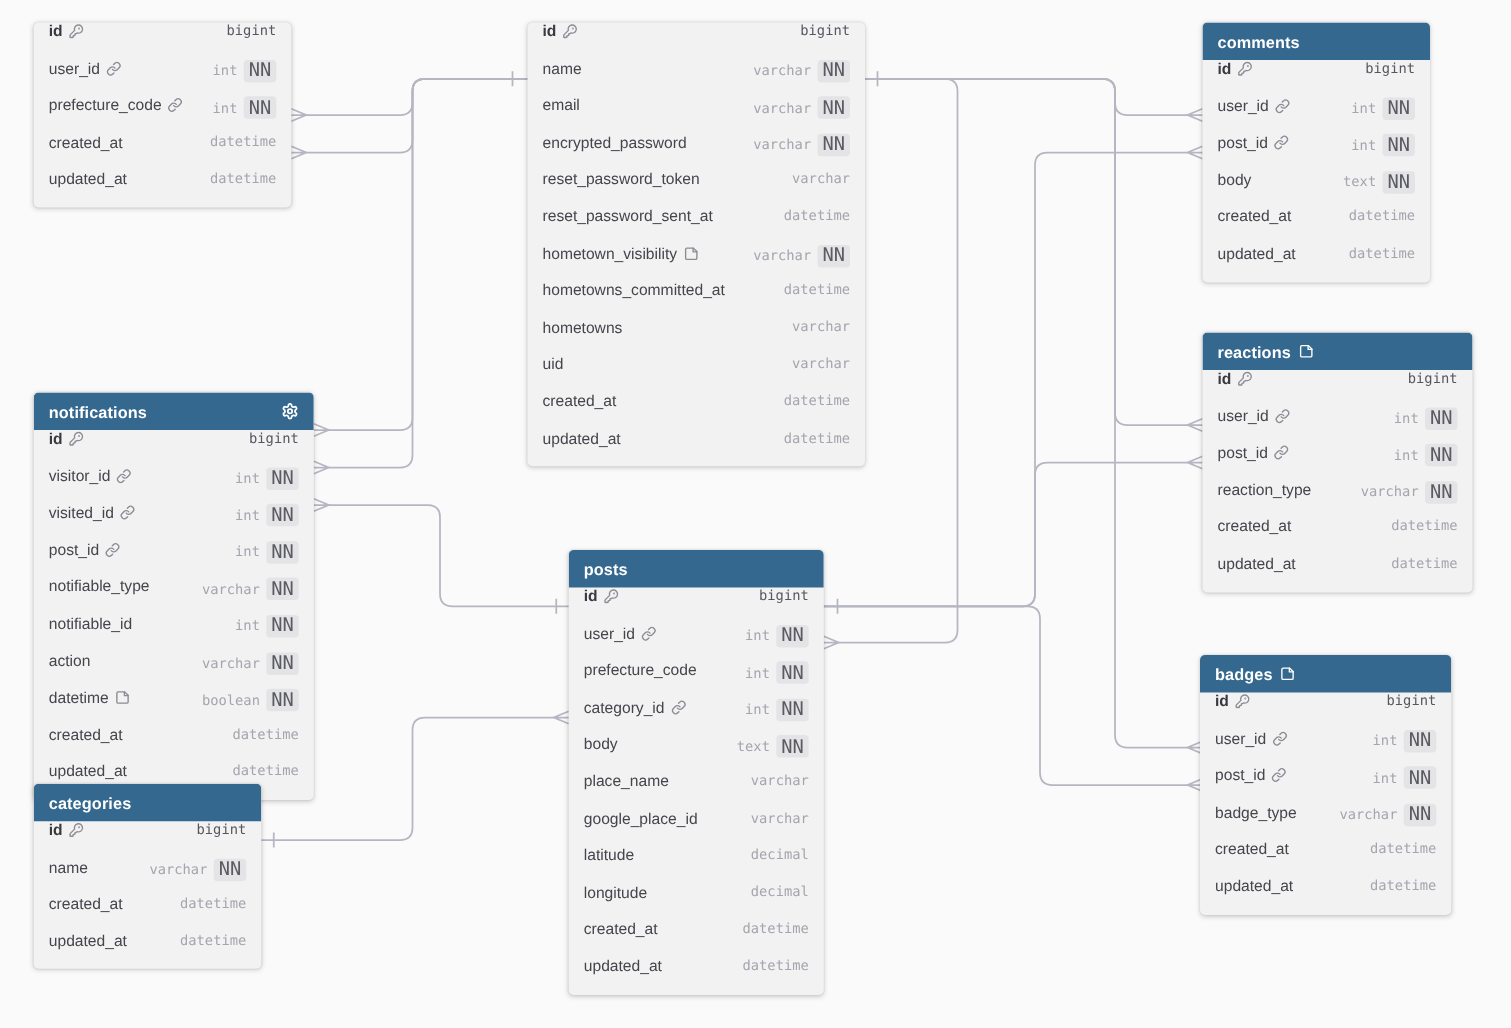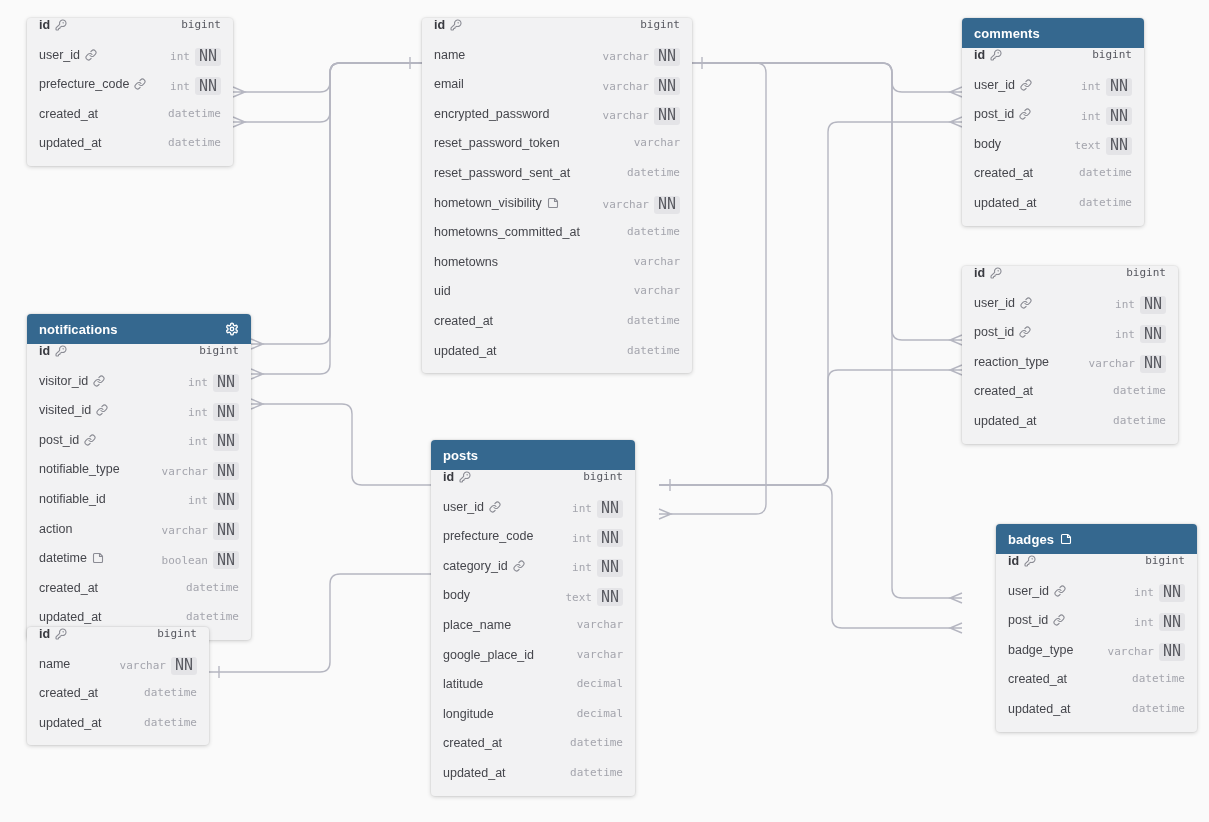--- a/index.html
+++ b/index.html
@@ -270,20 +270,23 @@
       <div class="t-row">
         <span class="f-name">
           <span>updated_at</span>
         </span>
         <span class="f-right">
           <span class="f-type">datetime</span>
         </span>
       </div>
     </div>
   <div class="table-card" style="left:27px;  top:627px; width:182px;">
+      <div class="t-header">
+        <span>categories</span>
+      </div>
       <div class="t-row pk">
         <span class="f-name">
           <span>id</span>
           <span class="icon row-icon">
             <svg width="12" height="12" viewBox="0 0 24 24" stroke="currentColor" stroke-width="2.2" fill="none" stroke-linecap="round" stroke-linejoin="round">
               <path d="M2.586 17.414A2 2 0 0 0 2 18.828V21a1 1 0 0 0 1 1h3a1 1 0 0 0 1-1v-1a1 1 0 0 1 1-1h1a1 1 0 0 0 1-1v-1a1 1 0 0 1 1-1h.172a2 2 0 0 0 1.414-.586l.814-.814a6.5 6.5 0 1 0-4-4z"></path>
               <circle cx="16.5" cy="7.5" r=".5"></circle>
             </svg>
           </span>
         </span>
@@ -424,21 +427,21 @@
       </div>
       <div class="t-row">
         <span class="f-name">
           <span>updated_at</span>
         </span>
         <span class="f-right">
           <span class="f-type">datetime</span>
         </span>
       </div>
     </div>
-  <div class="table-card" style="left:431px; top:440px; width:204px;">
+  <div class="table-card" style="left:455px; top:440px; width:204px;">
       <div class="t-header">
         <span>posts</span>
       </div>
       <div class="t-row pk">
         <span class="f-name">
           <span>id</span>
           <span class="icon row-icon">
             <svg width="12" height="12" viewBox="0 0 24 24" stroke="currentColor" stroke-width="2.2" fill="none" stroke-linecap="round" stroke-linejoin="round">
               <path d="M2.586 17.414A2 2 0 0 0 2 18.828V21a1 1 0 0 0 1 1h3a1 1 0 0 0 1-1v-1a1 1 0 0 1 1-1h1a1 1 0 0 0 1-1v-1a1 1 0 0 1 1-1h.172a2 2 0 0 0 1.414-.586l.814-.814a6.5 6.5 0 1 0-4-4z"></path>
               <circle cx="16.5" cy="7.5" r=".5"></circle>
@@ -614,20 +617,29 @@
       <div class="t-row">
         <span class="f-name">
           <span>updated_at</span>
         </span>
         <span class="f-right">
           <span class="f-type">datetime</span>
         </span>
       </div>
     </div>
   <div class="table-card" style="left:962px; top:266px; width:216px;">
+      <div class="t-header">
+        <span>reactions</span>
+        <span class="icon hdr-icon">
+          <svg width="12" height="12" viewBox="0 0 24 24" stroke="currentColor" stroke-width="2.2" fill="none" stroke-linecap="round" stroke-linejoin="round">
+            <path d="M15.5 3H5a2 2 0 0 0-2 2v14c0 1.1.9 2 2 2h14a2 2 0 0 0 2-2V8.5L15.5 3Z"></path>
+            <path d="M15 3v6h6"></path>
+          </svg>
+        </span>
+      </div>
       <div class="t-row pk">
         <span class="f-name">
           <span>id</span>
           <span class="icon row-icon">
             <svg width="12" height="12" viewBox="0 0 24 24" stroke="currentColor" stroke-width="2.2" fill="none" stroke-linecap="round" stroke-linejoin="round">
               <path d="M2.586 17.414A2 2 0 0 0 2 18.828V21a1 1 0 0 0 1 1h3a1 1 0 0 0 1-1v-1a1 1 0 0 1 1-1h1a1 1 0 0 0 1-1v-1a1 1 0 0 1 1-1h.172a2 2 0 0 0 1.414-.586l.814-.814a6.5 6.5 0 1 0-4-4z"></path>
               <circle cx="16.5" cy="7.5" r=".5"></circle>
             </svg>
           </span>
         </span>
@@ -684,21 +696,21 @@
       </div>
       <div class="t-row">
         <span class="f-name">
           <span>updated_at</span>
         </span>
         <span class="f-right">
           <span class="f-type">datetime</span>
         </span>
       </div>
     </div>
-  <div class="table-card" style="left:996px; top:524px; width:201px;">
+  <div class="table-card" style="left:960px; top:524px; width:201px;">
       <div class="t-header">
         <span>badges</span>
         <span class="icon hdr-icon">
           <svg width="12" height="12" viewBox="0 0 24 24" stroke="currentColor" stroke-width="2.2" fill="none" stroke-linecap="round" stroke-linejoin="round">
             <path d="M15.5 3H5a2 2 0 0 0-2 2v14c0 1.1.9 2 2 2h14a2 2 0 0 0 2-2V8.5L15.5 3Z"></path>
             <path d="M15 3v6h6"></path>
           </svg>
         </span>
       </div>
       <div class="t-row pk">

